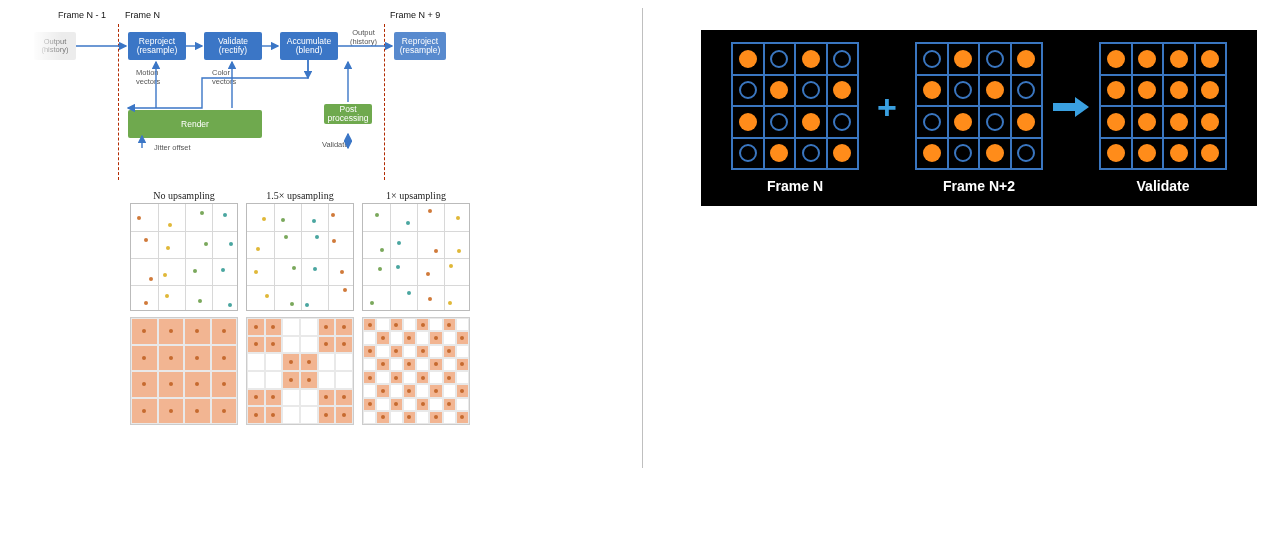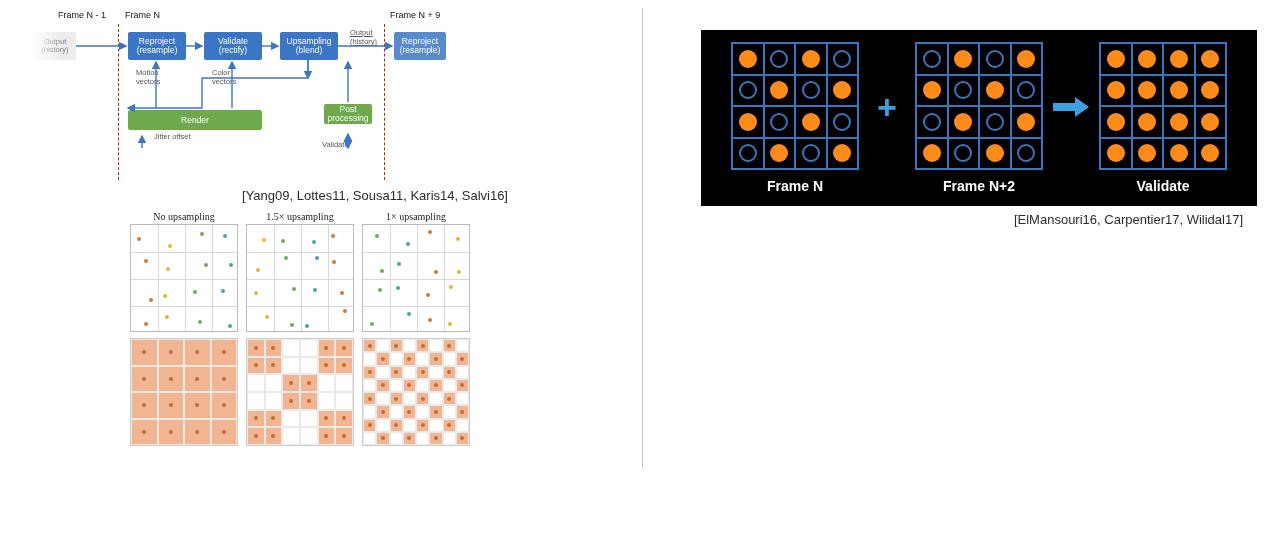--- a/index.html
+++ b/index.html
@@ -258,39 +258,39 @@
 
       <div class="bbox bbox-b" style="left:66px;  top:20px; width:58px; height:28px;">
           <span style="white-space:pre-line;">Reproject
 (resample)</span>
         </div>
       <div class="bbox bbox-b" style="left:142px; top:20px; width:58px; height:28px;">
           <span style="white-space:pre-line;">Validate
 (rectify)</span>
         </div>
       <div class="bbox bbox-b" style="left:218px; top:20px; width:58px; height:28px;">
-          <span style="white-space:pre-line;">Upsampling
+          <span style="white-space:pre-line;">Accumulate
 (blend)</span>
         </div>
 
-      <div class="bbox bbox-g" style="left:66px; top:98px; width:134px; height:20px;">
+      <div class="bbox bbox-g" style="left:66px; top:98px; width:134px; height:28px;">
           <span>Render</span>
         </div>
       <div class="bbox bbox-g" style="left:262px; top:92px; width:48px; height:20px;">
           <span style="white-space:pre-line;">Post
 processing</span>
         </div>
 
-      <span class="lbl-s" style="left:288px; top:16px; white-space:pre-line; text-align:left;text-decoration:underline;">Output
+      <span class="lbl-s" style="left:288px; top:16px; white-space:pre-line; text-align:center;">Output
 (history)</span>
       <span class="lbl-s" style="left:74px;  top:56px; white-space:pre-line;">Motion
 vectors</span>
       <span class="lbl-s" style="left:150px; top:56px; white-space:pre-line;">Color
 vectors</span>
-      <span class="lbl-s" style="left:92px;  top:120px;">Jitter offset</span>
+      <span class="lbl-s" style="left:92px;  top:131px;">Jitter offset</span>
       <span class="lbl-s" style="left:260px; top:128px;">Validate</span>
 
       <svg style="position:absolute; left:0; top:0; width:100%; height:100%;">
         <defs>
           <marker id="ah" markerWidth="6" markerHeight="6" refX="5" refY="3" orient="auto">
             <path d="M0,0 L6,3 L0,6 Z" fill="#3b76c6"></path>
           </marker>
         </defs>
         <g stroke="#3b76c6" stroke-width="1.4" fill="none" marker-end="url(#ah)">
           <line x1="14" y1="34" x2="64" y2="34"></line>
@@ -305,21 +305,20 @@
           <line x1="286" y1="90" x2="286" y2="50"></line>
           <line x1="286" y1="122" x2="286" y2="136" marker-end=""></line>
           <line x1="286" y1="136" x2="286" y2="122"></line>
         </g>
       </svg>
 
       <div class="fade-l"></div>
       <div class="fade-r"></div>
     </div>
 
-    <div class="citation" style="margin-right:120px;">[Yang09, Lottes11, Sousa11, Karis14, Salvi16]</div>
 
 
     <div class="upsamp-wrap">
 
     <div class="upsamp-col">
           <div class="upsamp-title">No upsampling</div>
           <div class="scatter">
             <div class="gline-v" style="left: 27px;"></div>
             <div class="gline-h" style="top: 27px;"></div>
             <div class="gline-v" style="left: 54px;"></div>
@@ -829,15 +828,14 @@
               <div class="cbr-dot solid"></div>
             </div>
             <div class="cbr-cell">
               <div class="cbr-dot solid"></div>
             </div>
           </div>
         <div class="cbr-lbl">Validate</div>
       </div>
     </div>
 
-    <div class="citation" style="margin-right:22px;">[ElMansouri16, Carpentier17, Wilidal17]</div>
   </div>
 </div>
 
 </body></html>

